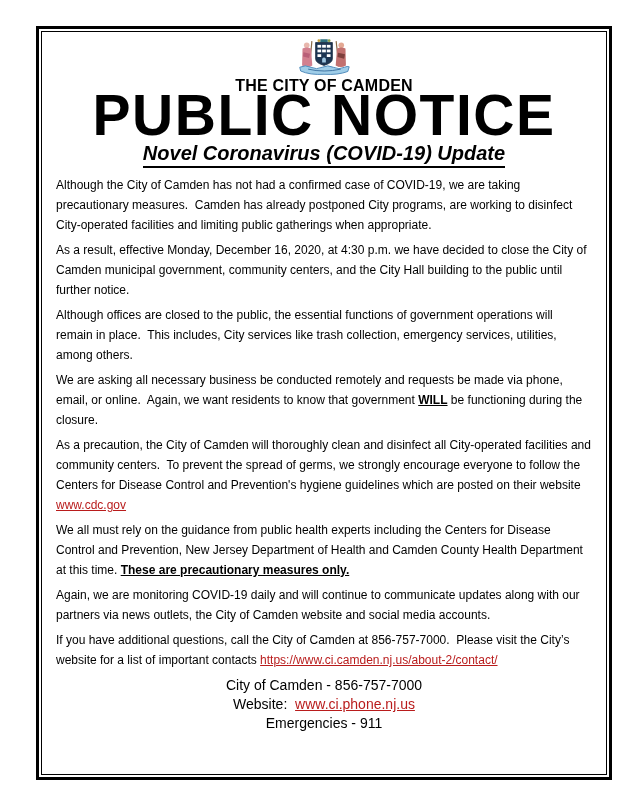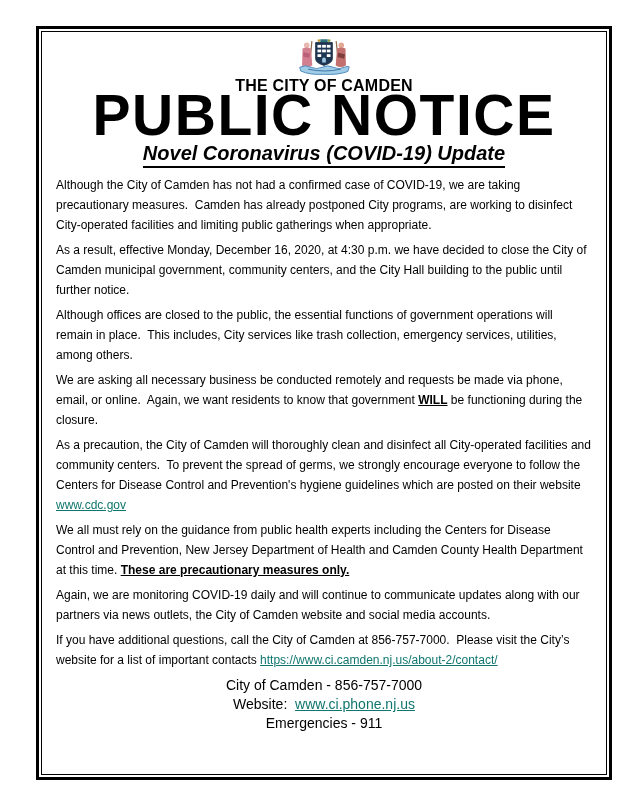--- a/index.html
+++ b/index.html
@@ -23,21 +23,21 @@
     letter-spacing:1.5px;white-space:nowrap;
   }
   .subtitle{text-align:center;margin-top:6px;line-height:24px;font-style:italic;}
   .subtitle span{
     display:inline-block;font-size:20px;font-weight:bold;
     border-bottom:2.5px solid #000;padding-bottom:1px;
   }
   .content{margin-top:7px;font-size:12px;line-height:20px;}
   .content p{margin:0 0 5px 0;white-space:pre-wrap;}
   .emph{font-weight:bold;text-decoration:underline;}
-  a.link{color:#0f766e;text-decoration:underline;cursor:pointer;word-break:break-all;}
+  a.link{color:#b91c1c;text-decoration:underline;cursor:pointer;word-break:break-all;}
   .footer{margin-top:6px;font-size:14px;line-height:19px;text-align:center;}
   .footer div{white-space:pre-wrap;}
 </style>
 </head>
 <body>
 
 <div class="sheet">
   <div class="border-outer">
     <div class="border-inner">
 

